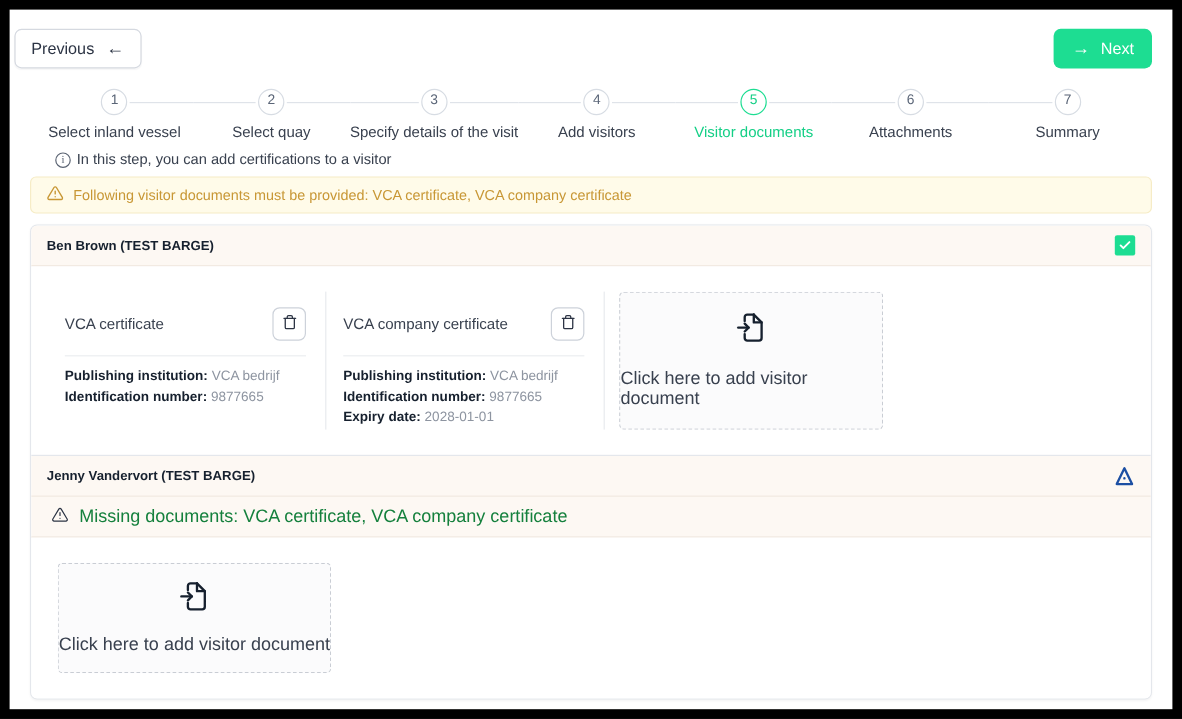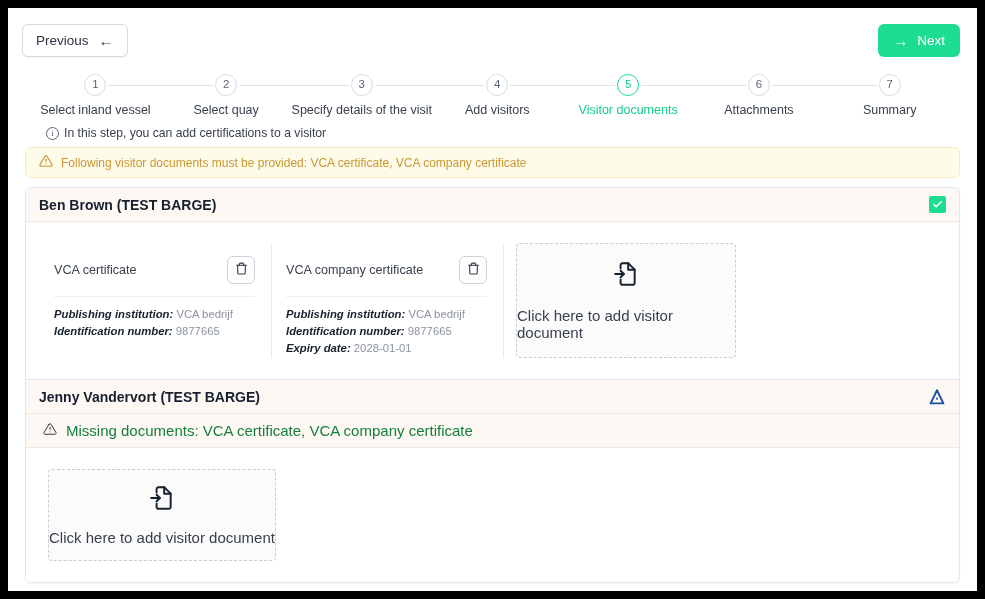--- a/index.html
+++ b/index.html
@@ -18,21 +18,21 @@
   }
 
   
   .topbar {
     position: relative;
     height: 56px;
     padding: 14px 14px 0 14px;
   }
   .btn-previous {
     position: absolute;
-    left: 14px; top: 16px;
+    left: 4px; top: 16px;
     display: inline-flex;
     align-items: center;
     gap: 10px;
     height: 33px;
     padding: 0 13px;
     background: #ffffff;
     border: 1px solid #d5d9e0;
     border-radius: 6px;
     color: #2c3444;
     font-size: 13.5px;
@@ -148,21 +148,21 @@
   .visitor-head {
     height: 34px;
     display: flex;
     align-items: center;
     justify-content: space-between;
     padding: 0 13px;
     background: #fdf8f3;
     border-bottom: 1px solid #efe7de;
   }
   .visitor-name {
-    font-size: 14px;
+    font-size: 11px;
     font-weight: bold;
     color: #16202e;
   }
   .badge-valid {
     width: 17px; height: 17px;
     background: #1ddd92;
     border-radius: 2px;
     display: inline-flex;
     align-items: center;
     justify-content: center;
@@ -218,21 +218,21 @@
     justify-content: center;
     cursor: pointer;
     flex: 0 0 auto;
   }
   .doc-meta {
     padding-top: 9px;
     font-size: 11.3px;
     color: #8d94a0;
     line-height: 1.52;
   }
-  .doc-meta b { color: #16202e; font-weight: bold; font-style: italic; }
+  .doc-meta b { color: #16202e; font-weight: bold; }
 
   
   .dropzone {
     width: 220px;
     height: 115px;
     margin-left: 12px;
     border: 1px dashed #c9cdd4;
     border-radius: 4px;
     background: #fbfbfc;
     display: flex;

